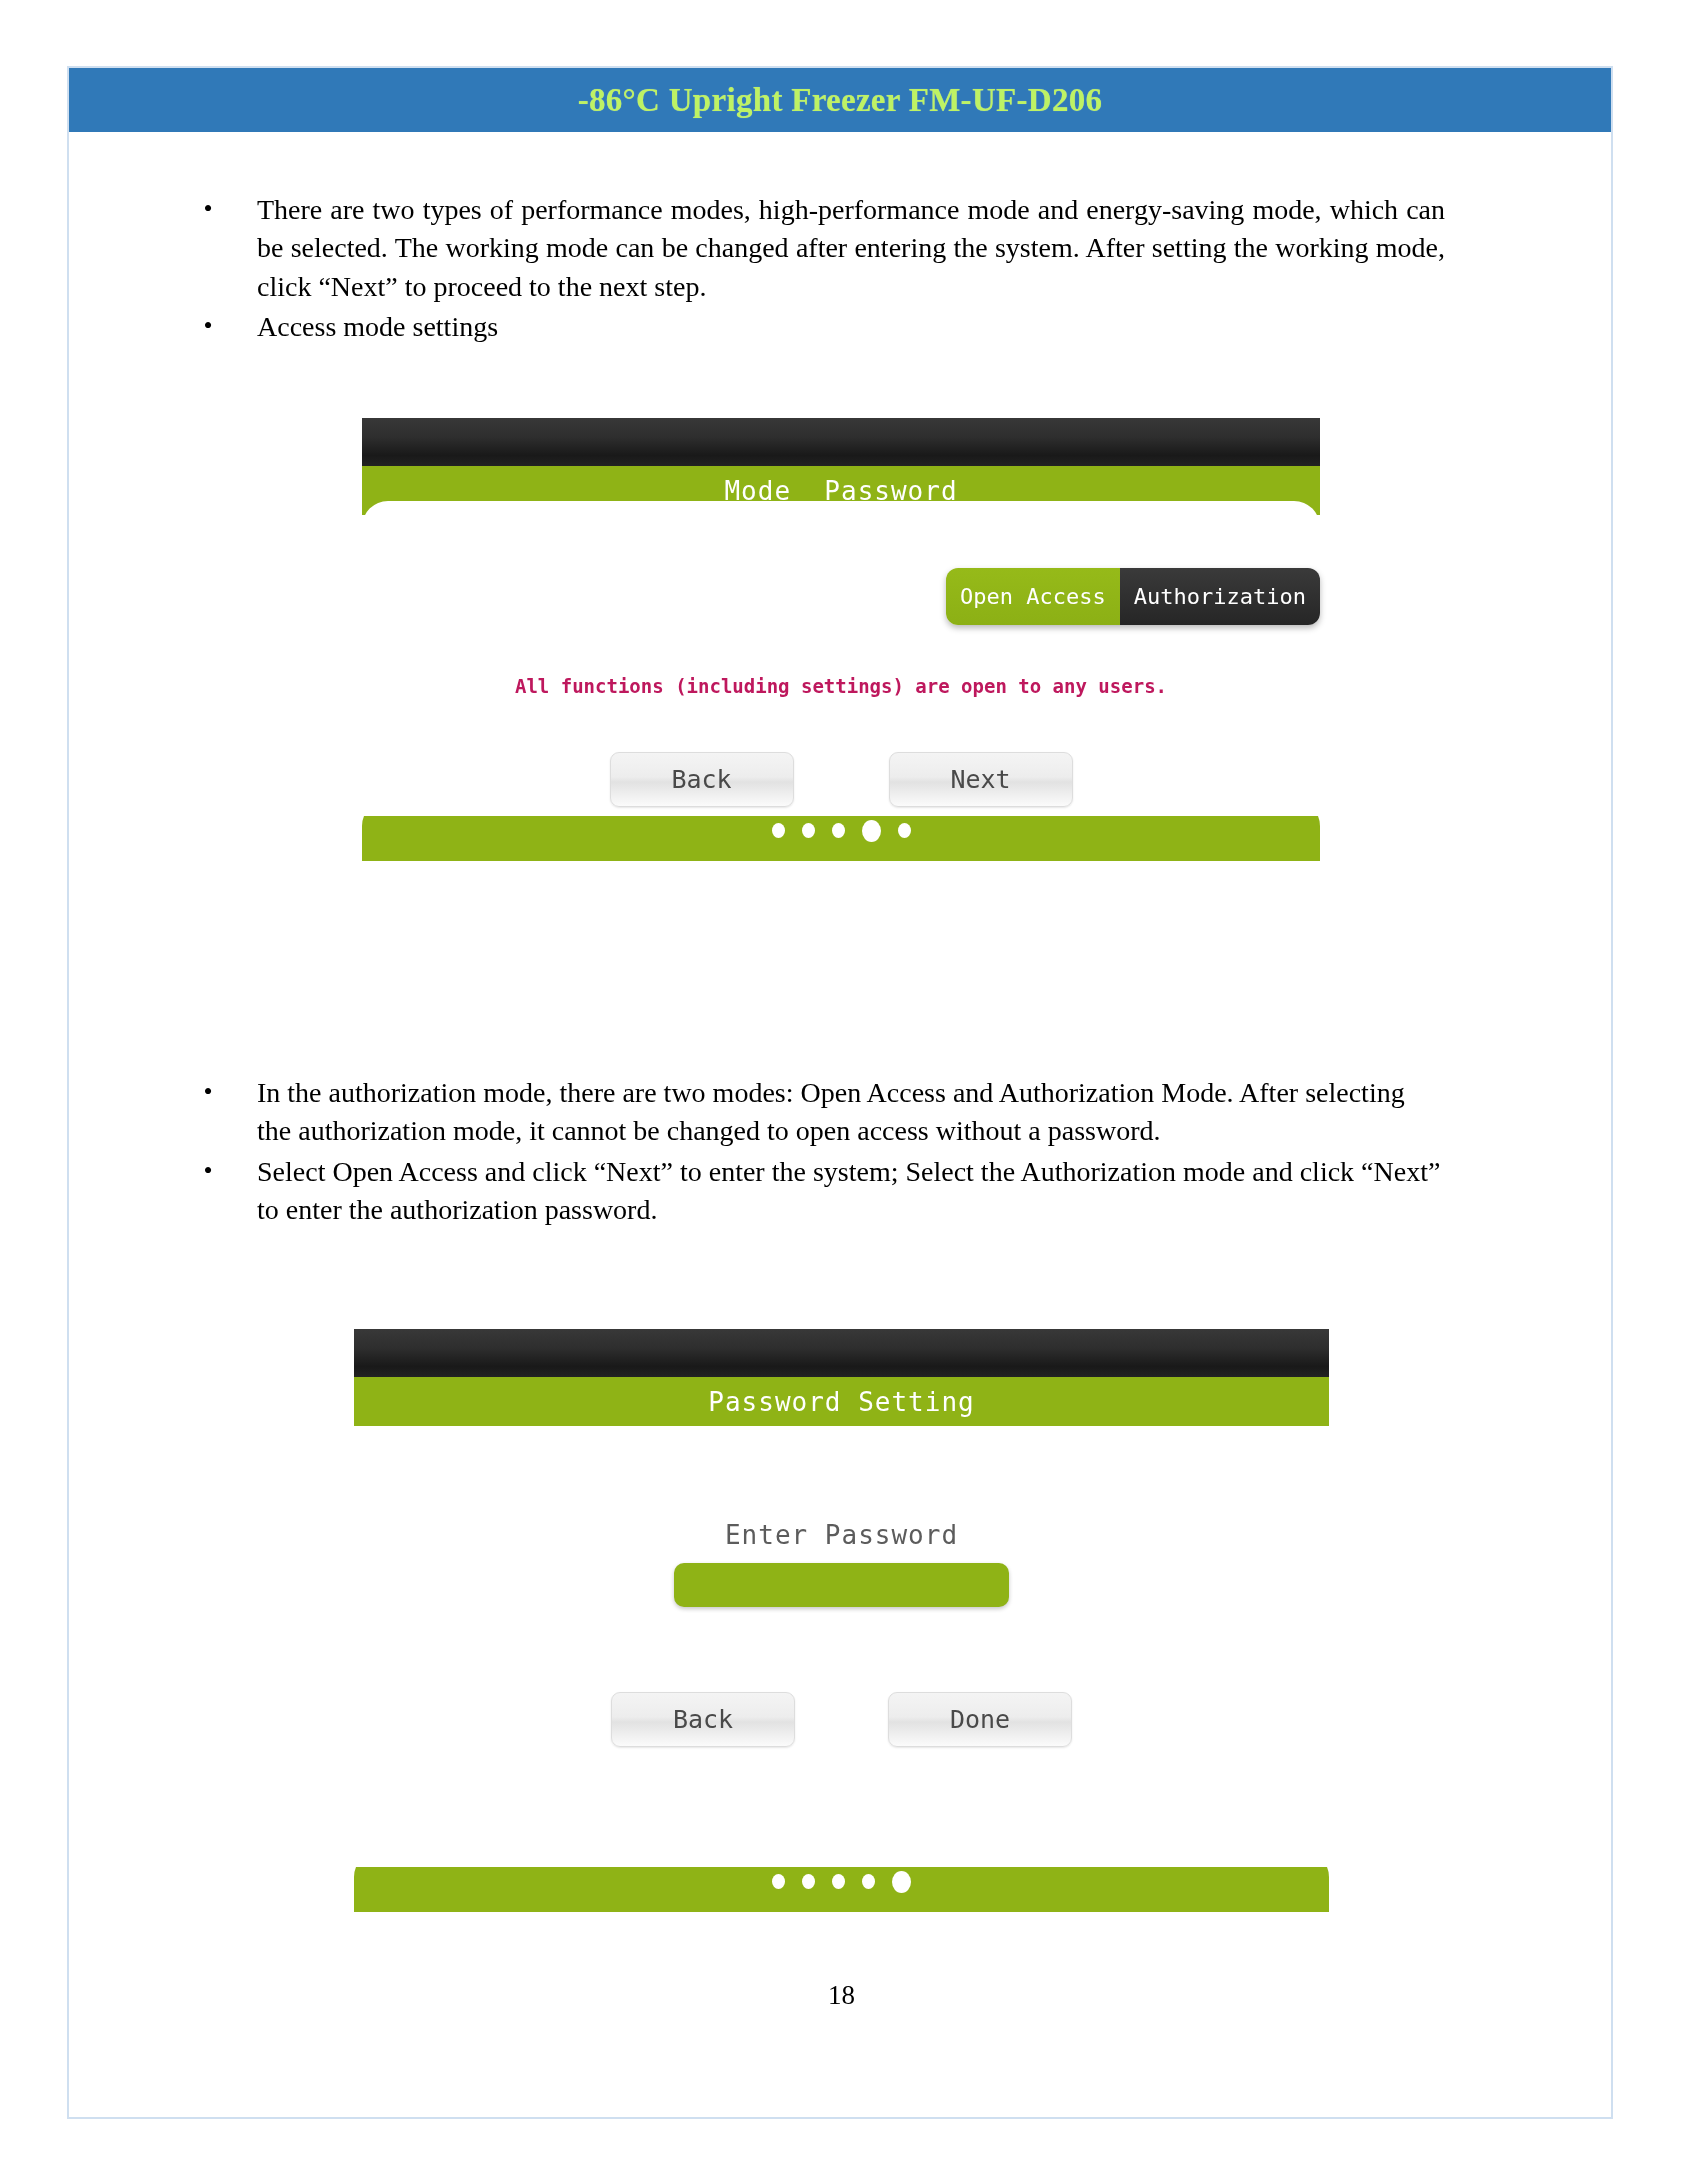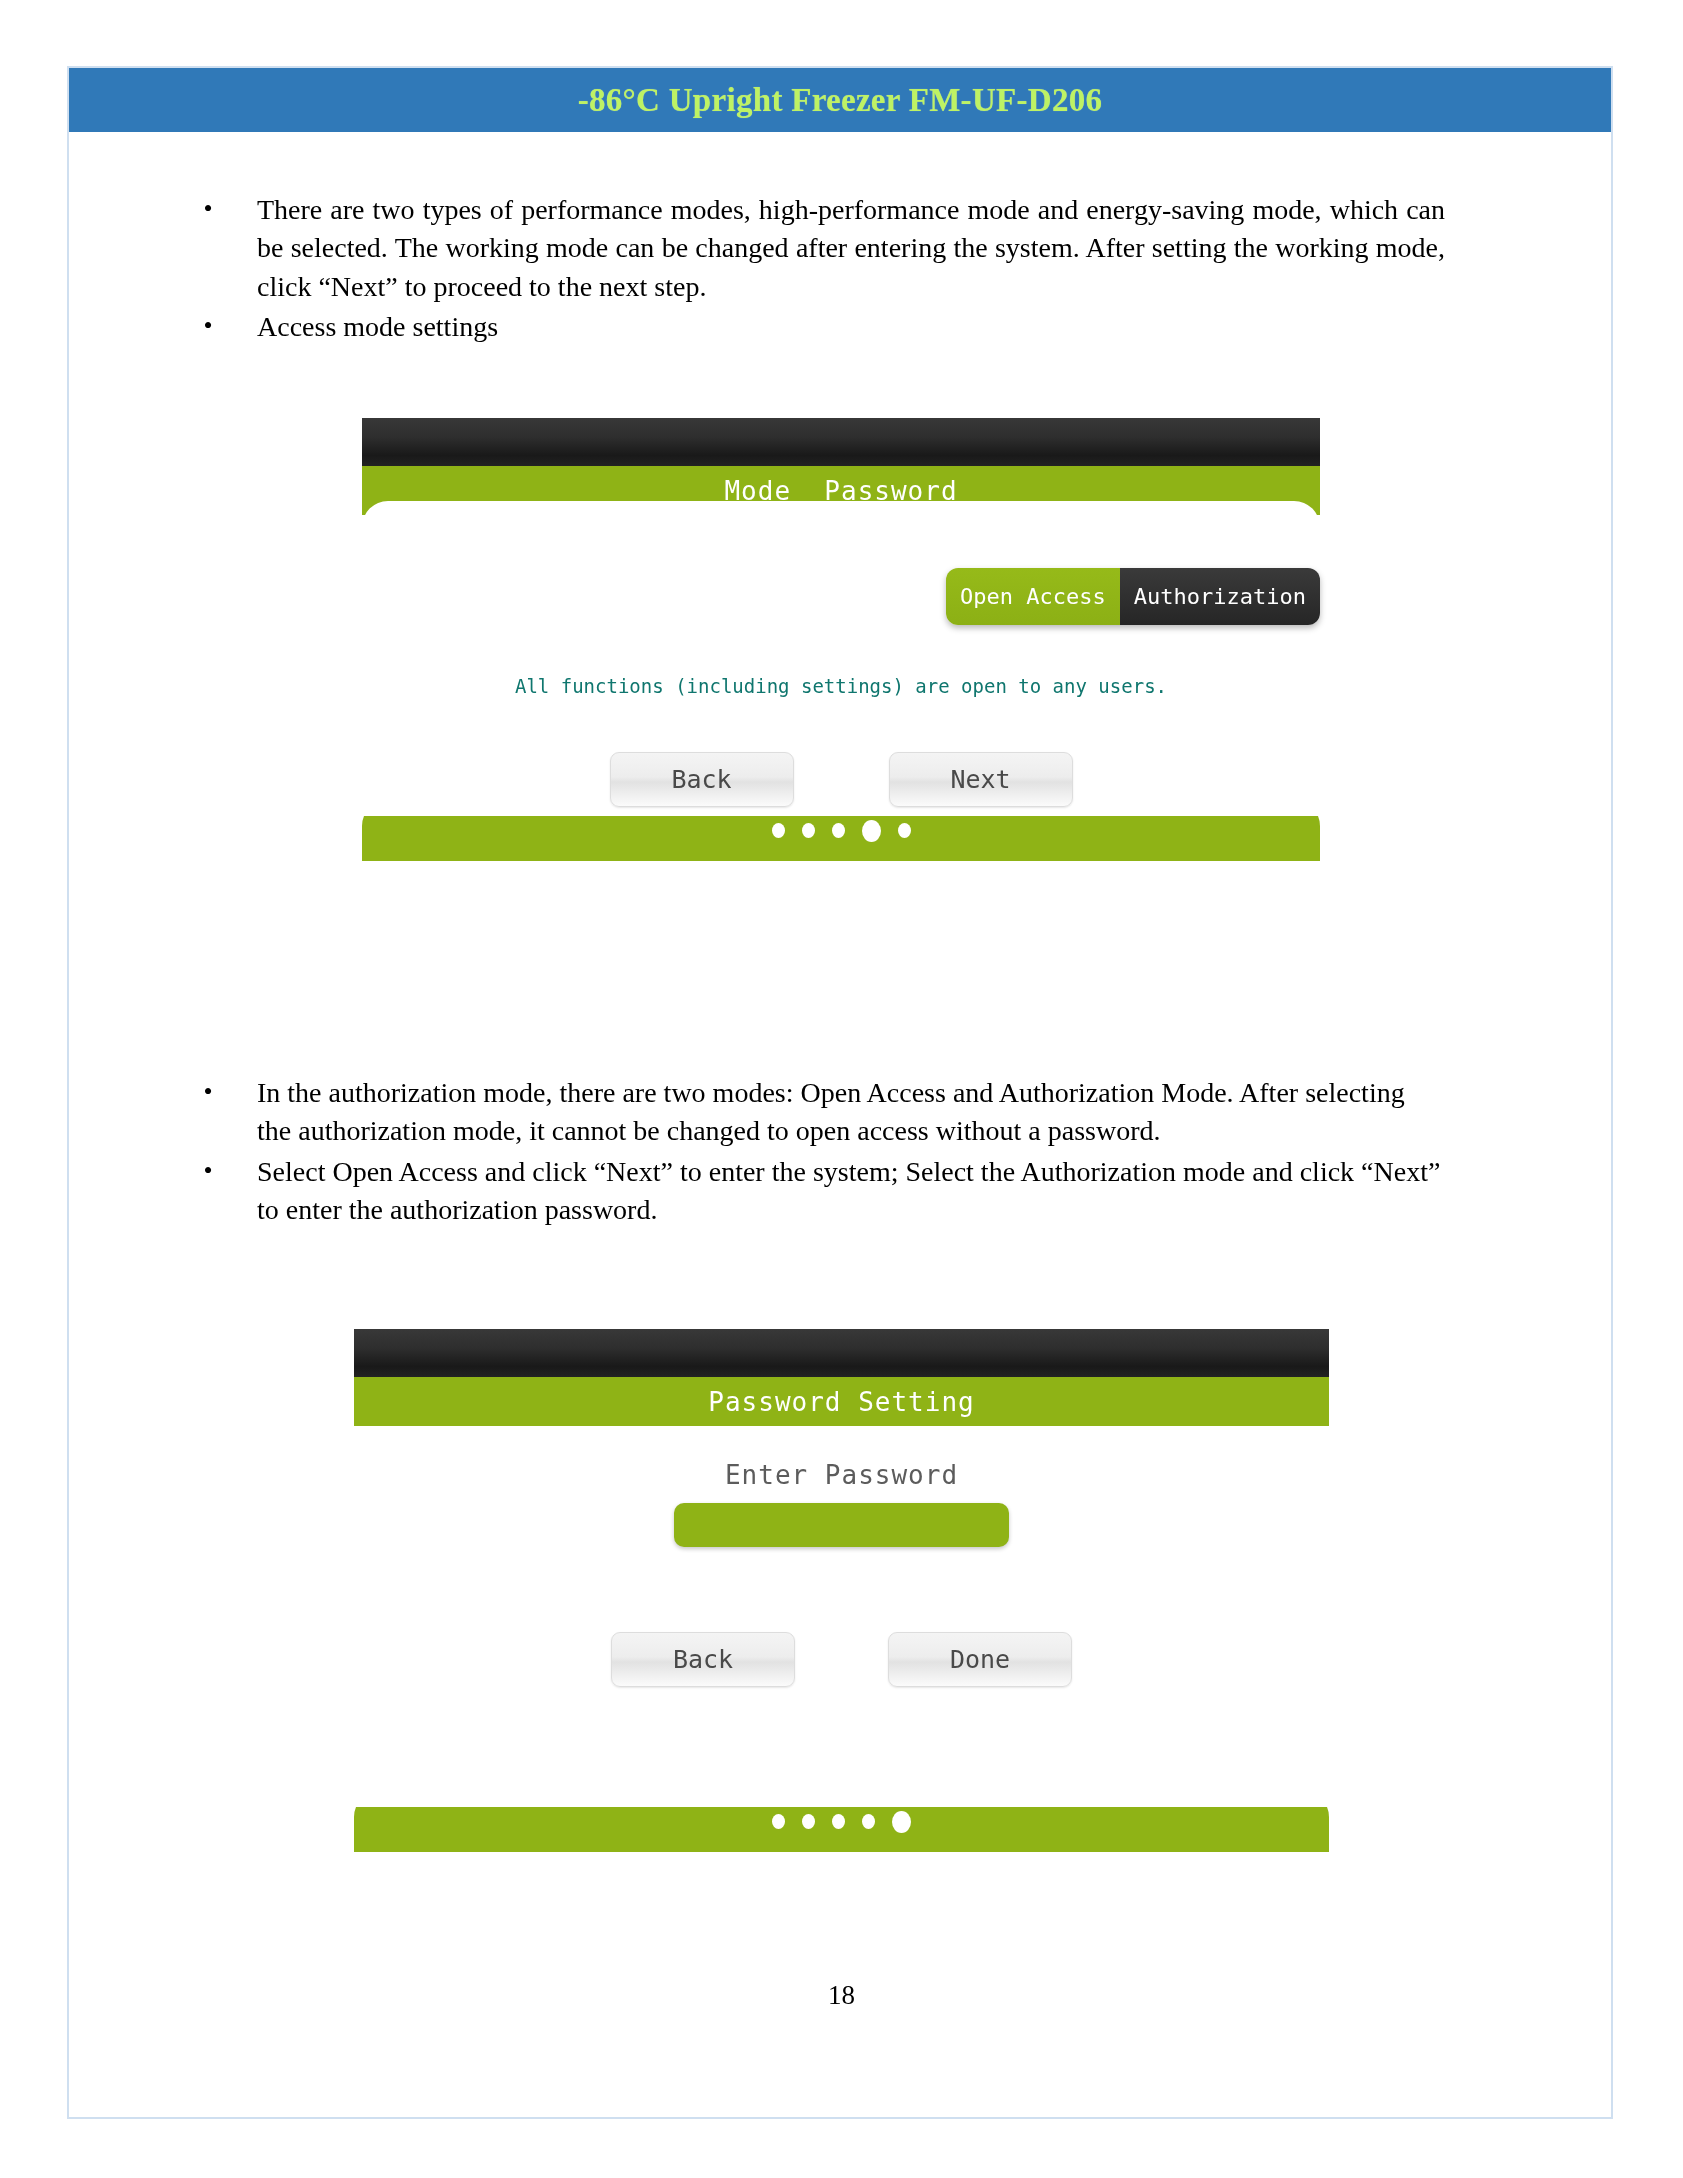--- a/index.html
+++ b/index.html
@@ -140,23 +140,24 @@
     background: linear-gradient(to bottom, #96ba19 0%, #8cb015 100%);
   }
   .seg-opt.off {
     background: linear-gradient(to bottom, #3a3a3a 0%, #262626 100%);
   }
 
   
   .mock-desc {
     font-family: "DejaVu Sans Mono", monospace;
     font-size: 19px;
-    color: #0f766e;
+    color: #be185d;
     text-align: center;
     white-space: nowrap;
+    font-weight: bold;
   }
 
   
   .btn-row {
     display: flex;
     justify-content: center;
   }
   .mock-btn {
     font-family: "DejaVu Sans Mono", monospace;
     font-size: 25px;
@@ -290,21 +291,21 @@
 <div class="mockup" style="left:354px; top:1329px; width:975px;">
 
   <div class="mockup-topbar"></div>
 
   <div class="mockup-titlebar">
     <span class="mockup-title">Password Setting</span>
   </div>
 
   <div class="mockup-body" style="height:347px;">
 
-    <div class="pw-label" style="margin-top:48px;">Enter Password</div>
+    <div class="pw-label" style="margin-top:108px;">Enter Password</div>
 
     <div class="pw-input"></div>
 
     <div class="btn-row" style="margin-top:85px; gap:93px;">
       <div class="mock-btn">Back</div>
       <div class="mock-btn">Done</div>
     </div>
 
   </div>
 

